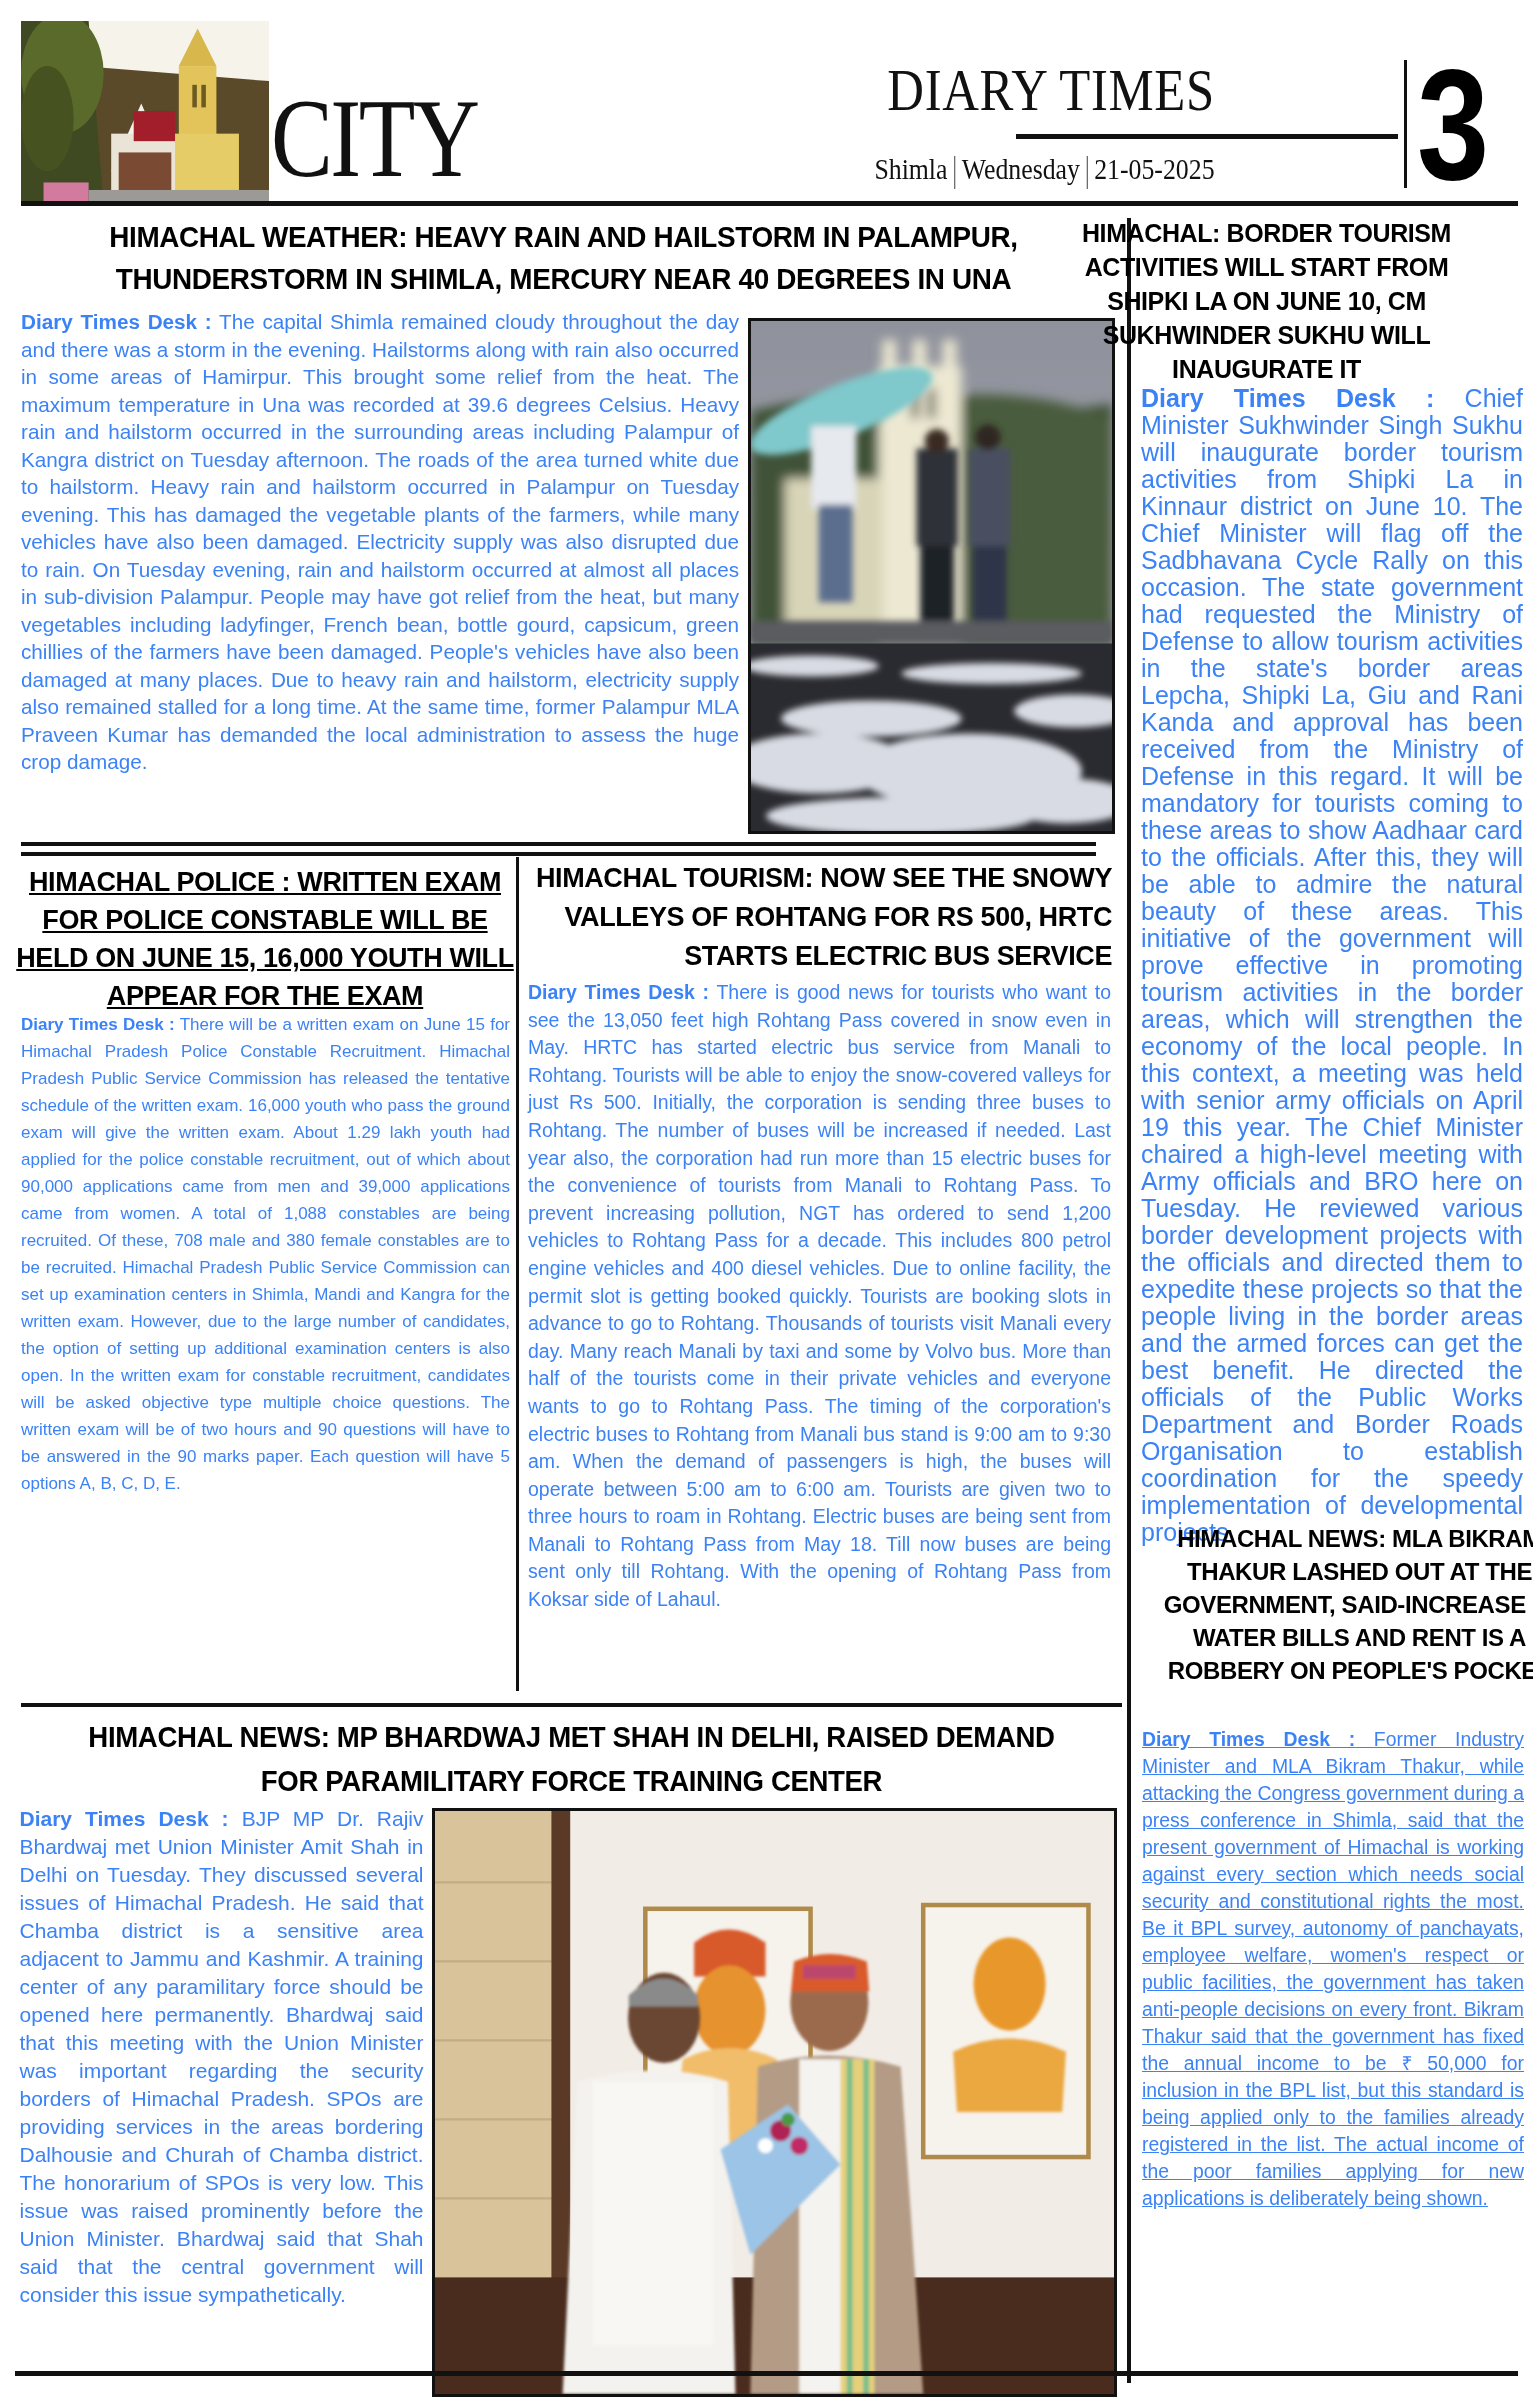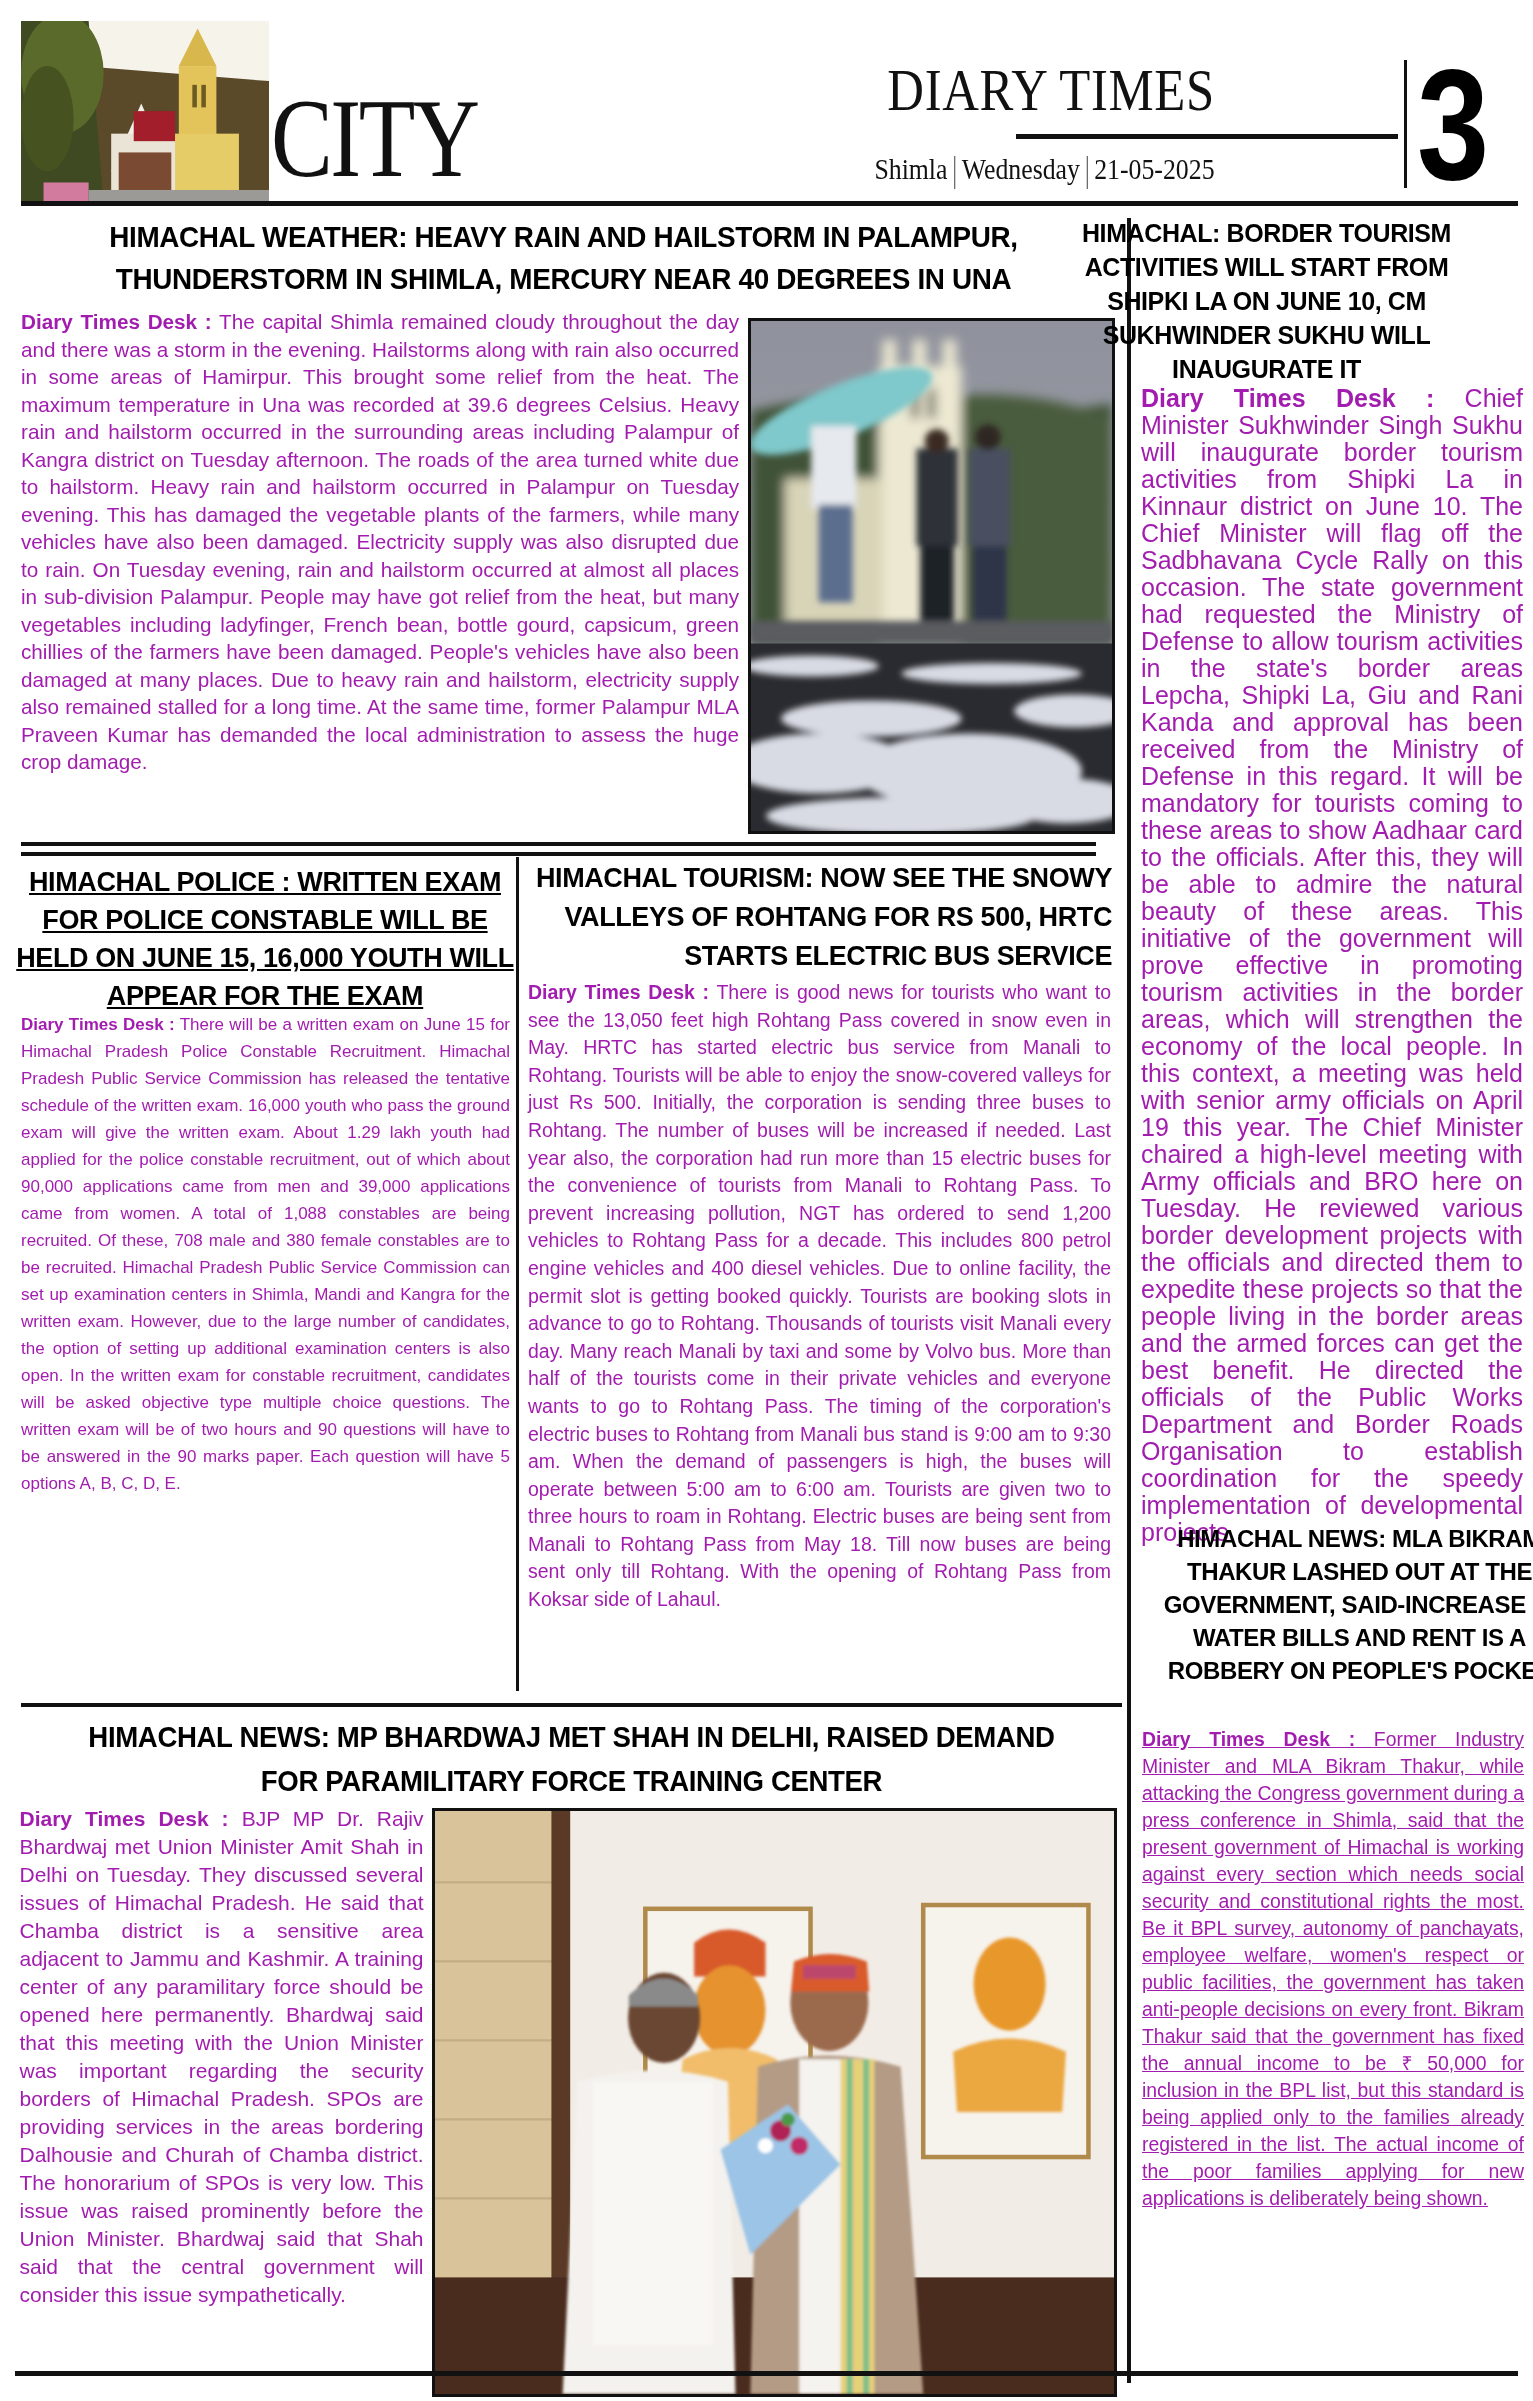--- a/index.html
+++ b/index.html
@@ -14,21 +14,21 @@
     .brand-name { position: absolute; right: 149px; top: 60px; font-family: "Liberation Serif", serif; font-size: 59px; line-height: 60px; transform: scaleX(0.86); transform-origin: right top; white-space: nowrap; letter-spacing: 0.8px; color: #111; }
     .brand-rule { position: absolute; left: 1016px; top: 134px; width: 382px; height: 4.5px; background: #111; }
     .dateline { position: absolute; right: 149px; top: 152px; font-family: "Liberation Serif", serif; font-size: 30px; line-height: 33px; transform: scaleX(0.86); transform-origin: right top; white-space: nowrap; color: #111; }
     .dateline .sep { display: inline-block; width: 1.5px; height: 33px; background: #222; vertical-align: middle; margin: 0 7.5px; }
     .page-vsep { position: absolute; left: 1404px; top: 60px; width: 3px; height: 128px; background: #111; }
     .page-number { position: absolute; left: 1417px; top: 49px; font-family: "Liberation Sans", sans-serif; font-weight: 900; font-size: 158px; line-height: 150px; transform: scaleX(0.82); transform-origin: left top; color: #000; }
     .masthead-rule { position: absolute; left: 21px; top: 201px; width: 1497px; height: 4.5px; background: #111; }
 
     
     .headline { position: absolute; font-family: "Liberation Sans", sans-serif; font-weight: 700; text-align: center; color: #000; letter-spacing: -0.4px; }
-    .body { position: absolute; font-family: "Liberation Sans", sans-serif; text-align: justify; color: #a21caf; }
+    .body { position: absolute; font-family: "Liberation Sans", sans-serif; text-align: justify; color: #3b82f6; }
     .body .lead { font-weight: 700; }
     .rule { position: absolute; background: #111; }
     .photo { position: absolute; border: 3px solid #111; overflow: hidden; background: #888; }
     .photo svg { width: 100%; height: 100%; display: block; }
 
     
     #a-weather-head { left: 45px; top: 216px; width: 1037px; font-size: 30px; line-height: 42px; transform: scaleX(0.93); transform-origin: center top; }
     #a-weather-body { left: 21px; top: 308px; width: 718px; font-size: 20.7px; line-height: 27.5px; }
     #a-weather-photo { left: 748px; top: 318px; width: 367px; height: 516px; }
 

